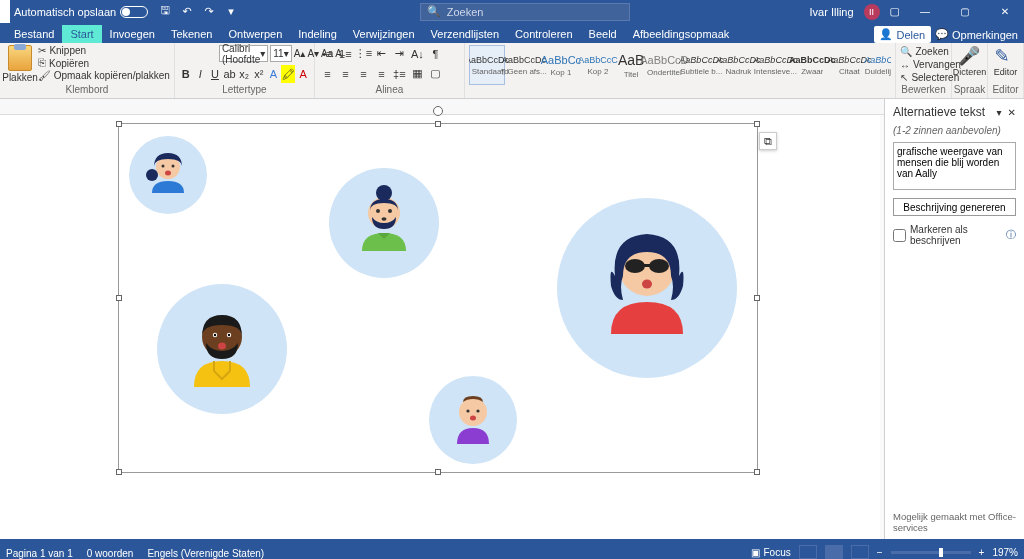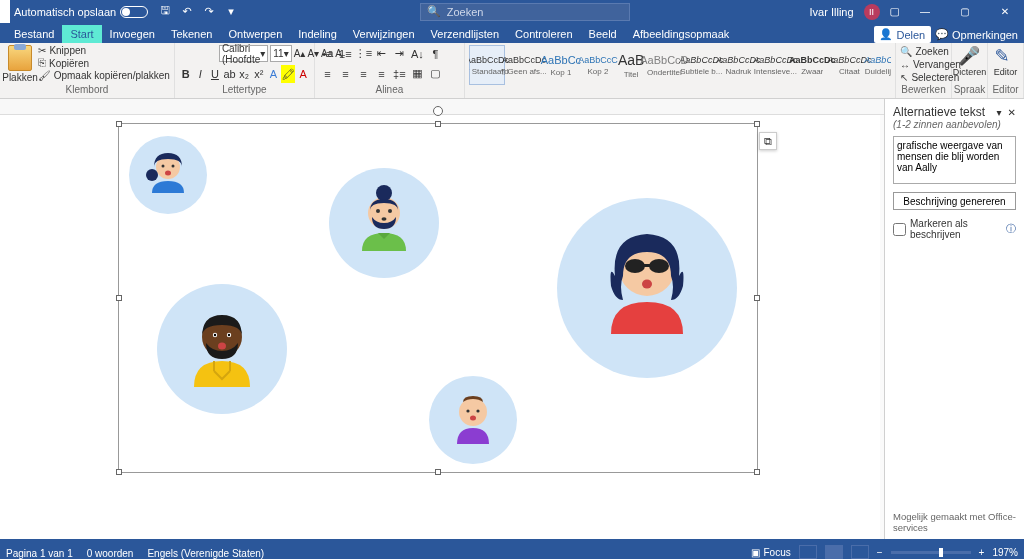--- a/index.html
+++ b/index.html
@@ -56,21 +56,21 @@
 .page { position:absolute; top:16px; left:0; width:880px; height:440px; background:#fff; }
 .img-box { position:absolute; top:8px; left:118px; width:640px; height:350px; border:1px solid #999; }
 .handle { position:absolute; width:6px; height:6px; background:#fff; border:1px solid #666; }
 .h-tl{top:-3px;left:-3px}.h-tr{top:-3px;right:-3px}.h-bl{bottom:-3px;left:-3px}.h-br{bottom:-3px;right:-3px}
 .h-tm{top:-3px;left:50%;margin-left:-3px}.h-bm{bottom:-3px;left:50%;margin-left:-3px}
 .h-ml{top:50%;left:-3px;margin-top:-3px}.h-mr{top:50%;right:-3px;margin-top:-3px}
 .rot{position:absolute;top:-18px;left:50%;margin-left:-5px;width:10px;height:10px;border:1px solid #666;border-radius:50%;background:#fff}
 .layout-btn { position:absolute; top:8px; right:-20px; width:18px; height:18px; background:#fff; border:1px solid #ccc; box-shadow:0 1px 3px rgba(0,0,0,.2); display:flex; align-items:center; justify-content:center; font-size:11px; }
 .avatar-circle { border-radius:50%; position:absolute; display:flex; align-items:center; justify-content:center; }
 .sidepane { width:140px; background:#fff; border-left:1px solid #d0d0d0; padding:6px 8px; font-size:10px; display:flex; flex-direction:column; }
-.sidepane-header { display:flex; justify-content:space-between; align-items:center; font-size:12px; color:#333; margin-bottom:0; }
+.sidepane-header { display:flex; justify-content:space-between; align-items:center; font-size:12px; color:#333; margin-bottom:6px; }
 .sidepane-desc { font-size:10px; color:#444; margin-bottom:6px; line-height:1.3; }
 .sidepane-hint { font-size:10px; color:#666; font-style:italic; margin-bottom:6px; }
 .alttext-box { width:100%; height:48px; border:1px solid #aaa; font-size:10px; padding:3px; resize:none; margin-bottom:8px; font-family:inherit; }
 .gen-btn { width:100%; height:18px; border:1px solid #999; background:#fff; font-size:10px; margin-bottom:8px; }
 .deco-check { display:flex; align-items:center; gap:4px; font-size:10px; }
 .sidepane-footer { margin-top:auto; font-size:9.5px; color:#666; }
 .statusbar { height:20px; background:#2b579a; color:#fff; display:flex; align-items:flex-end; padding:0 6px; font-size:10px; gap:14px; }
 .statusbar .right { margin-left:auto; display:flex; align-items:center; gap:8px; }
 .view-btn { width:18px; height:14px; border:1px solid #4a6daa; }
 .zoom-slider { width:80px; height:3px; background:#4a6daa; position:relative; }

